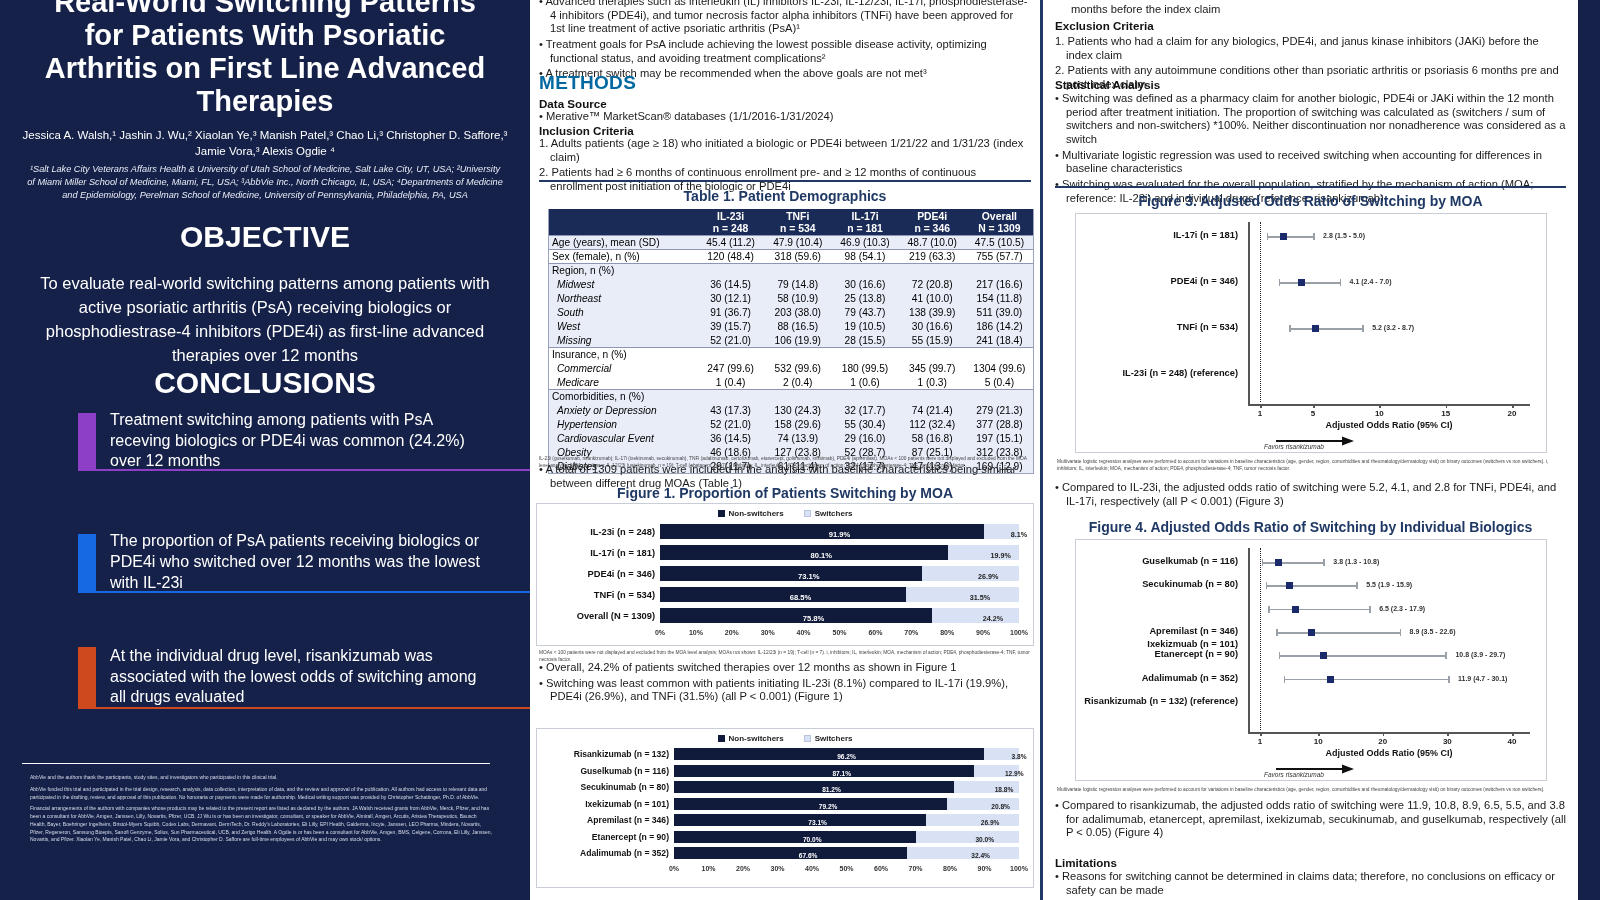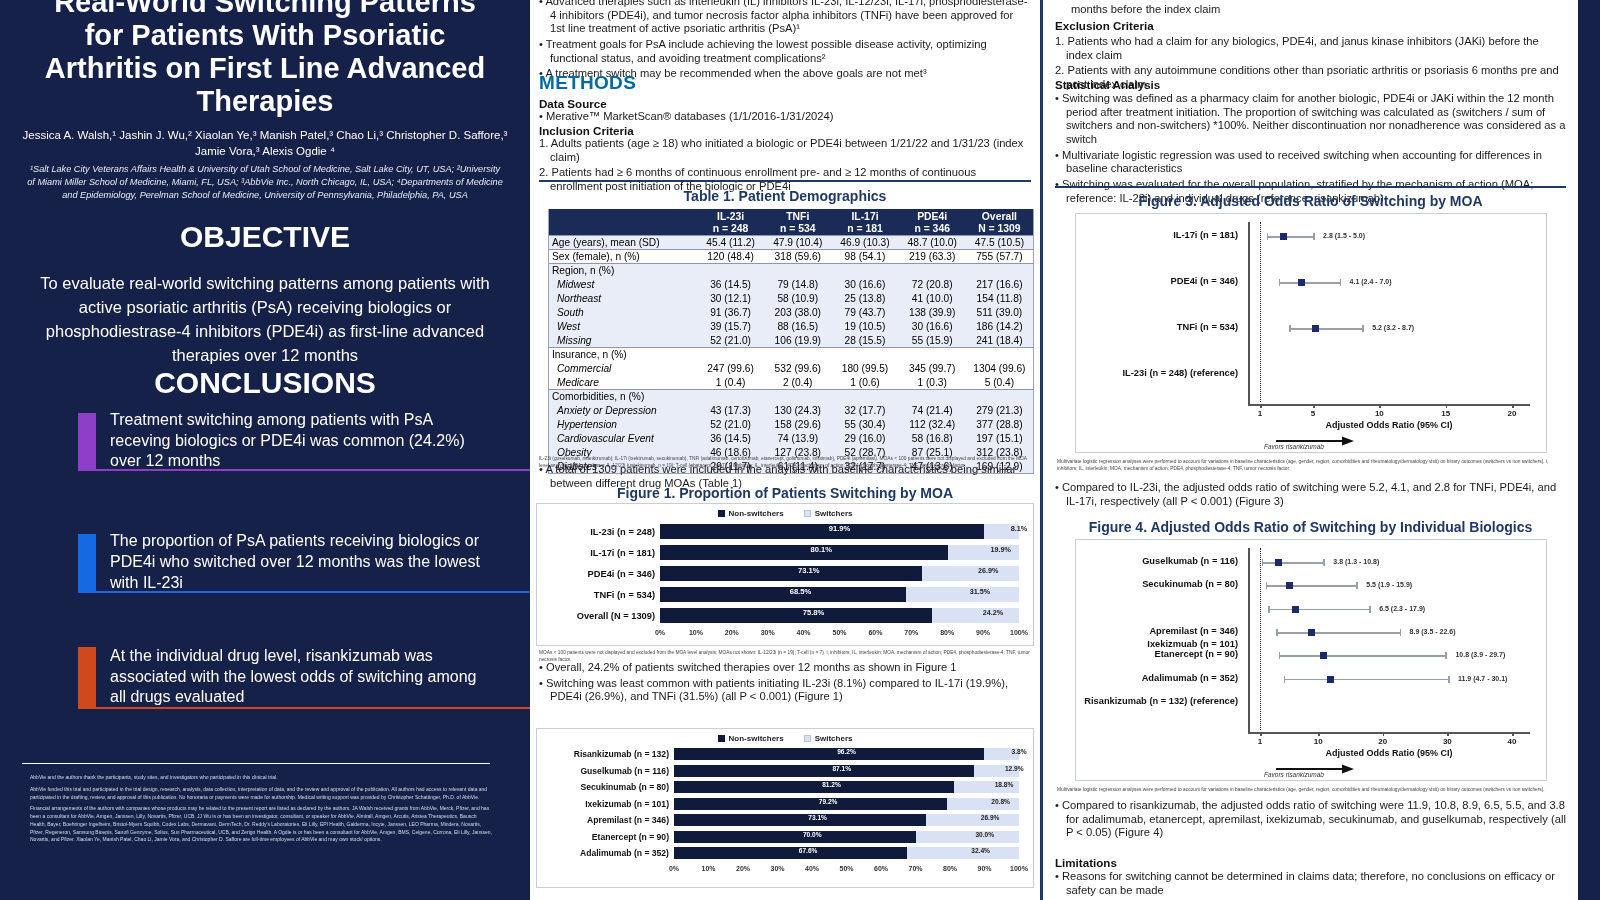--- a/index.html
+++ b/index.html
@@ -73,21 +73,21 @@
   .sw-light { background:#D9E2F4; border:1px solid #B9C3DD; }
   .sb-leg-t { font-size:8px; font-weight:700; color:#222; }
   .sb-body { padding:0 14px 0 6px; }
   .sb-row { display:flex; align-items:center; }
   .fig1-box .sb-row { height:21px; } .fig2-box .sb-row { height:16.5px; }
   .sb-label { text-align:right; font-weight:700; color:#111; margin-right:5px; }
   .fig1-box .sb-label { width:112px; font-size:9.3px; }
   .fig2-box .sb-label { width:126px; font-size:8.6px; }
   .sb-track { flex:1; display:flex; }
   .fig1-box .sb-track { height:15px; } .fig2-box .sb-track { height:12px; }
-  .sb-seg { display:flex; align-items:flex-start; justify-content:center; overflow:visible;padding-left:35px; }
+  .sb-seg { display:flex; align-items:flex-end; justify-content:center; overflow:visible;padding-left:35px; }
   .sb-dark { background:#101B3C; }
   .sb-light { background:#D9E2F4; }
   .sb-val { white-space:nowrap; font-weight:700; }
   .sb-dark .sb-val { color:#fff; font-size:7.6px; }
   .sb-light .sb-val { color:#222; font-size:7.2px; }
   .fig2-box .sb-val { font-size:6.6px; }
   .sb-axis { position:relative; height:12px; margin-top:2px; }
   .fig1-box .sb-axis { margin-left:117px; } .fig2-box .sb-axis { margin-left:131px; }
   .sb-tick { position:absolute; transform:translateX(-50%); font-size:7px; font-weight:700; color:#333; top:1px; }
 

